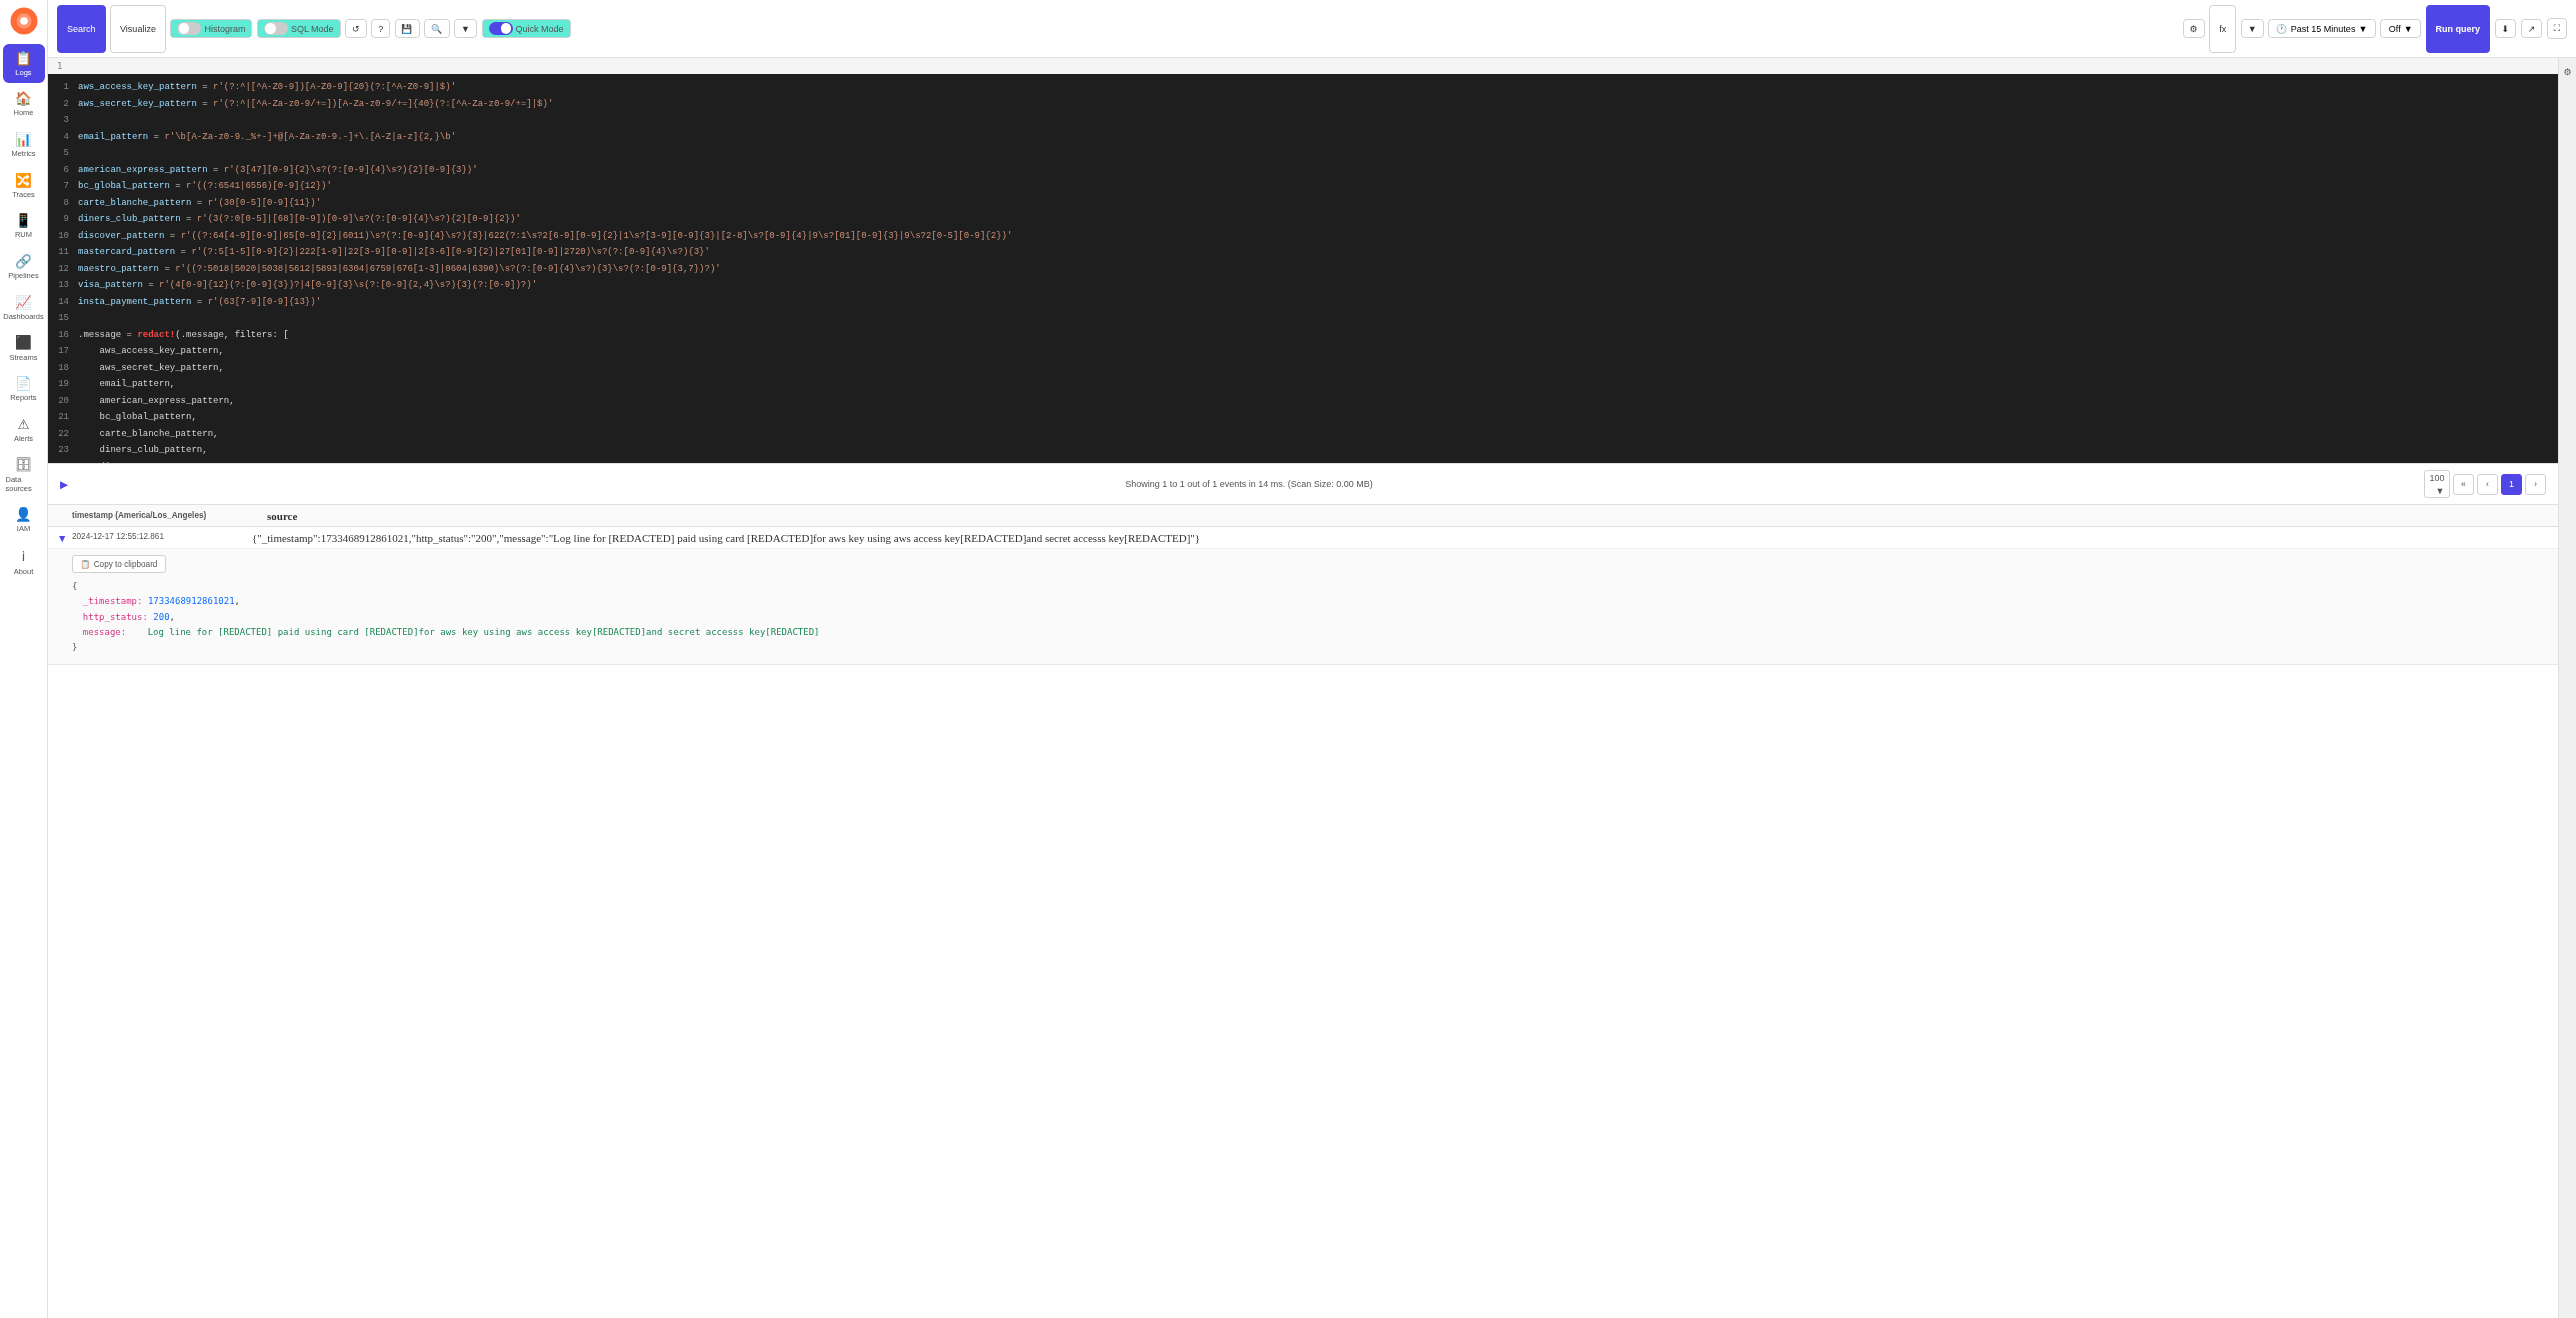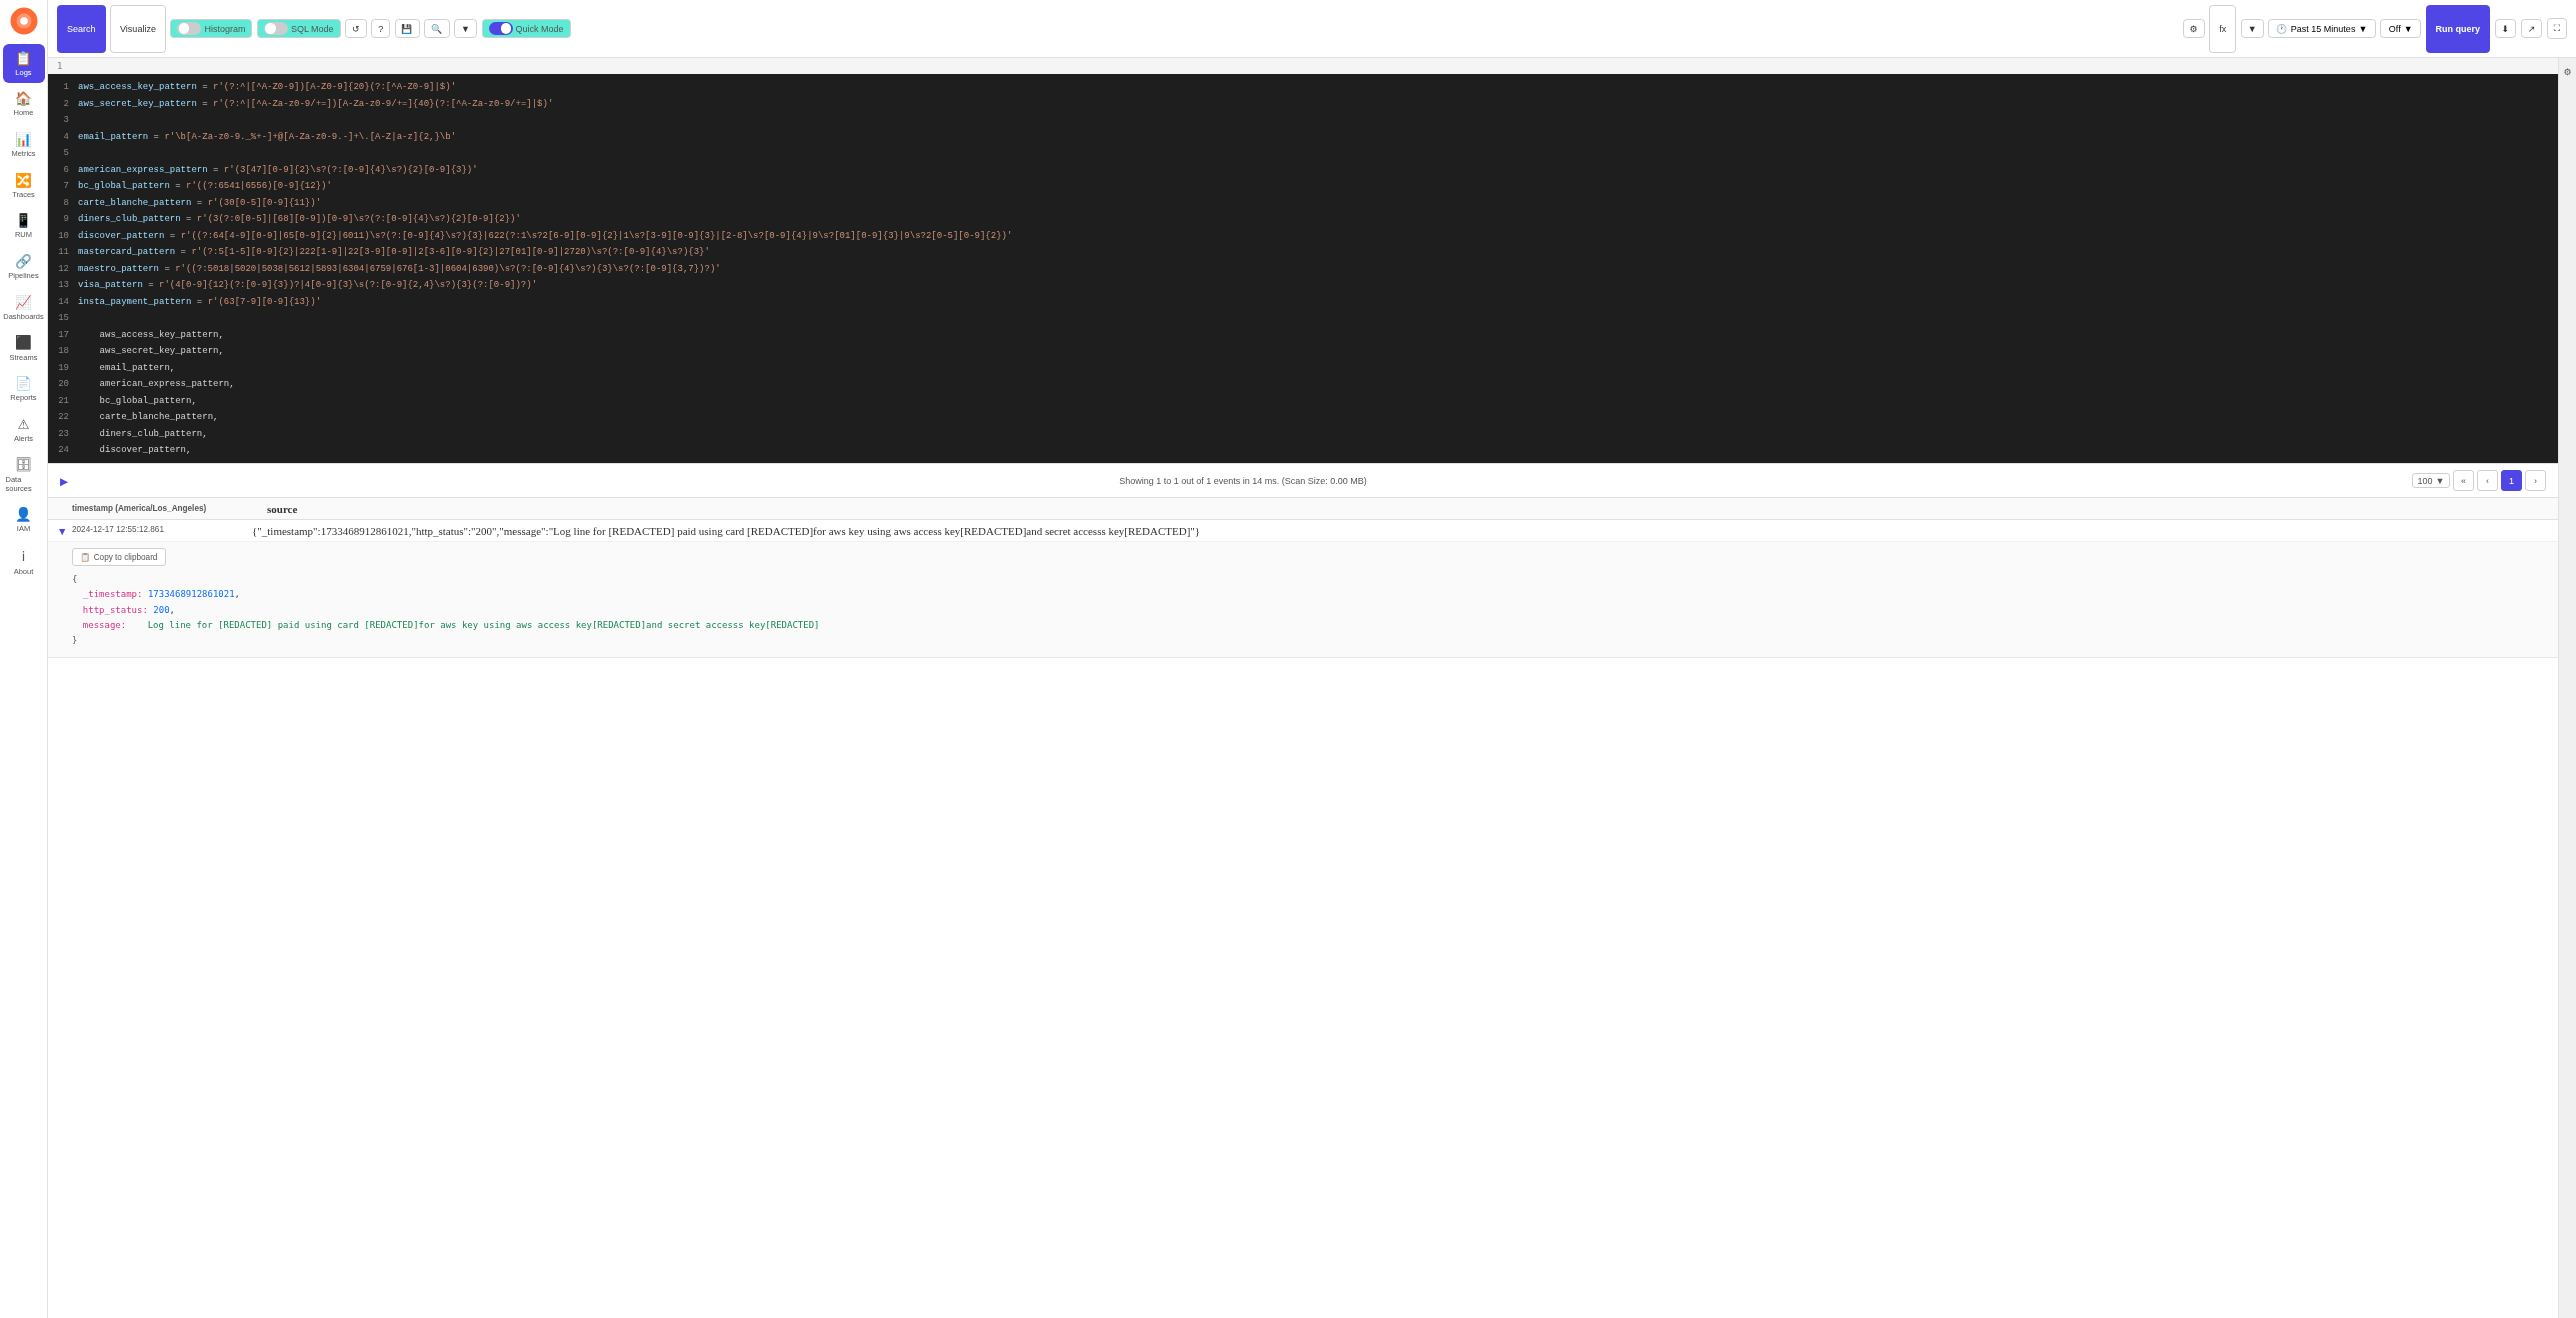--- a/index.html
+++ b/index.html
@@ -201,20 +201,21 @@
     .page-btn.active { background: #4f46e5; color: #fff; border-color: #4f46e5; }
     .per-page {
       display: flex;
       align-items: flex-end;
       gap: 3px;
       border: 0.7px solid #d0d0d0;
       border-radius: 3px;
       padding: 1.5px 4.5px;
       cursor: pointer;
       font-size: 9px;
+      flex-direction: column;
     }
 
     
     .table-area {
       background: #fff;
       flex: 1;
       overflow-y: auto;
     }
     .table-header {
       display: flex;
@@ -475,20 +476,24 @@
             <span class="line-num">13</span>
             <span class="line-content"><span class="kw-var">visa_pattern</span><span class="kw-eq"> = </span><span class="kw-str">r'(4[0-9]{12}(?:[0-9]{3})?|4[0-9]{3}\s(?:[0-9]{2,4}\s?){3}(?:[0-9])?)'</span></span>
           </div>
           <div class="code-line">
             <span class="line-num">14</span>
             <span class="line-content"><span class="kw-var">insta_payment_pattern</span><span class="kw-eq"> = </span><span class="kw-str">r'(63[7-9][0-9]{13})'</span></span>
           </div>
           <div class="code-line">
             <span class="line-num">15</span>
             <span class="line-content"></span>
+          </div>
+          <div class="code-line">
+            <span class="line-num">16</span>
+            <span class="line-content">.message = <span class="kw-red">redact!</span>(.message, filters: [</span>
           </div>
           <div class="code-line">
             <span class="line-num">17</span>
             <span class="line-content">    aws_access_key_pattern,</span>
           </div>
           <div class="code-line">
             <span class="line-num">18</span>
             <span class="line-content">    aws_secret_key_pattern,</span>
           </div>
           <div class="code-line">

